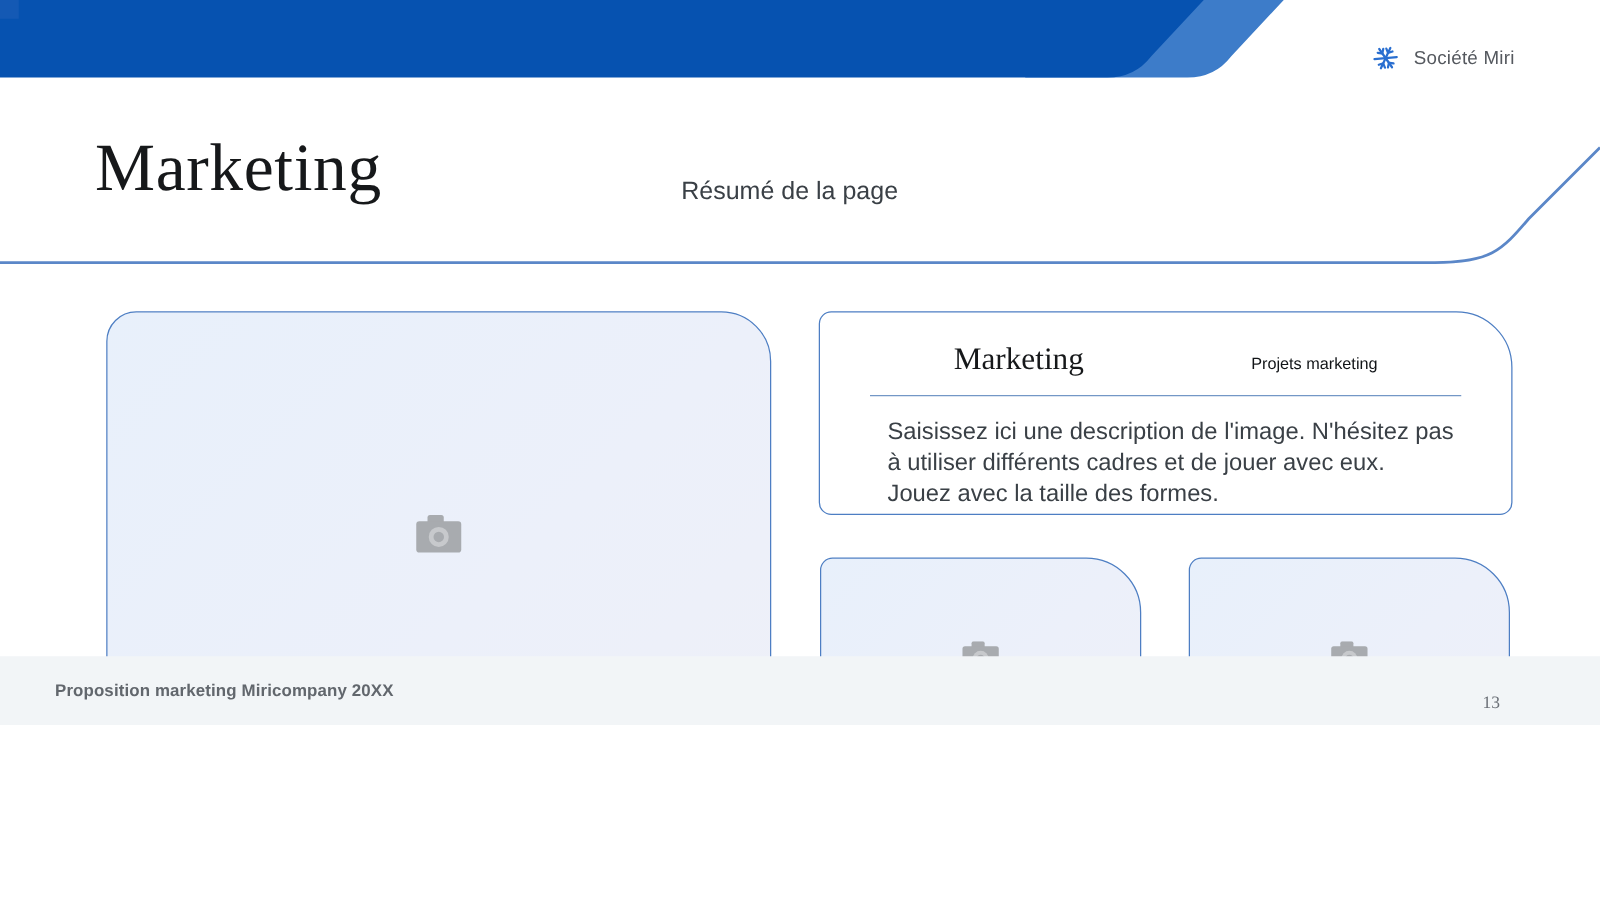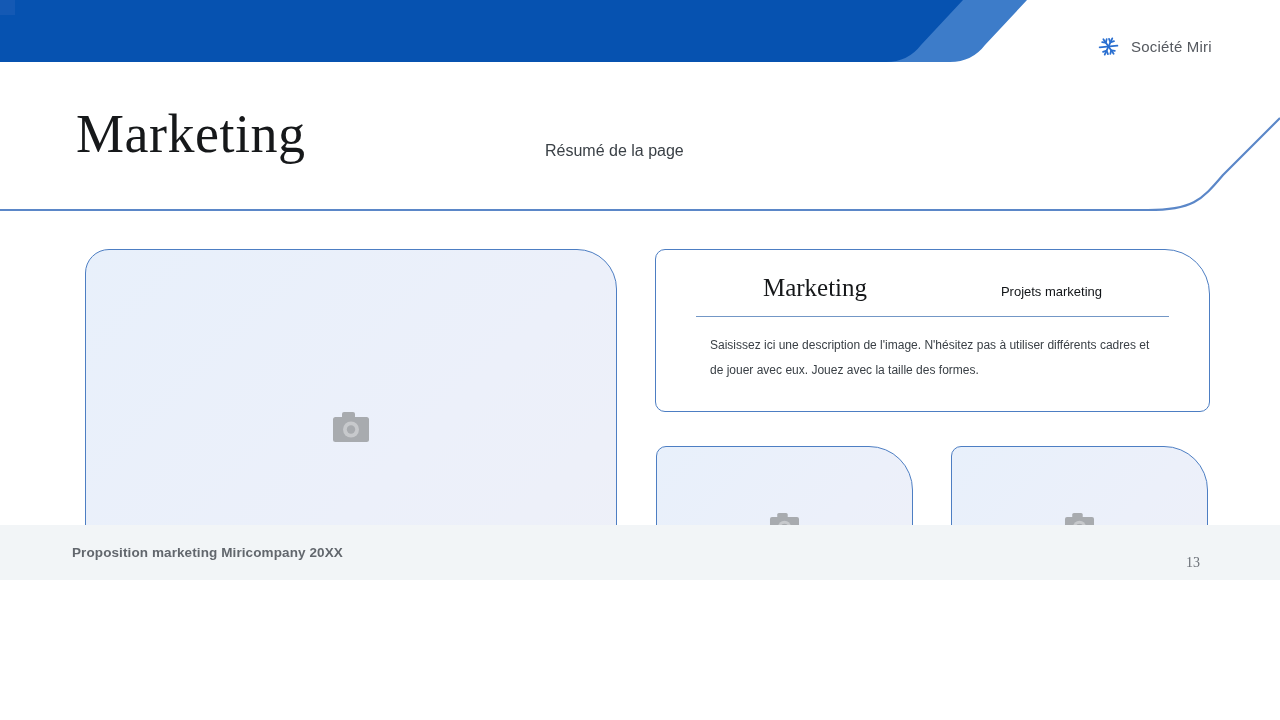--- a/index.html
+++ b/index.html
@@ -48,21 +48,21 @@
     font-family: "Liberation Serif", serif;
     font-size: 54px;
     font-weight: 400;
     color: #16181a;
     letter-spacing: 0.5px;
   }
   .page-subtitle {
     position: absolute;
     left: 545px;
     top: 142px;
-    font-size: 16px;
+    font-size: 20px;
     color: #3a4046;
   }
   .divider-curve {
     position: absolute;
     top: 0; left: 0;
     width: 1280px; height: 220px;
     pointer-events: none;
   }
 
   
@@ -112,35 +112,35 @@
     font-size: 25px;
     color: #16181a;
   }
   .desc-heading-sans {
     font-size: 13px;
     color: #111417;
   }
   .desc-body {
     margin-top: 16px;
     padding: 0 6px 0 14px;
-    font-size: 12px;
+    font-size: 19px;
     line-height: 25px;
     color: #3a4046;
   }
 
   
   .footer {
     position: absolute;
     left: 0; bottom: 0;
     width: 1280px; height: 55px;
     background: #f2f5f7;
     display: flex;
     align-items: center;
     justify-content: space-between;
-    padding: 0 72px 0 72px;
+    padding: 0 72px 0 44px;
   }
   .footer-left {
     font-size: 13.5px;
     font-weight: bold;
     color: #62676d;
     letter-spacing: 0.1px;
   }
   .footer-page {
     font-family: "Liberation Serif", serif;
     font-size: 14px;

